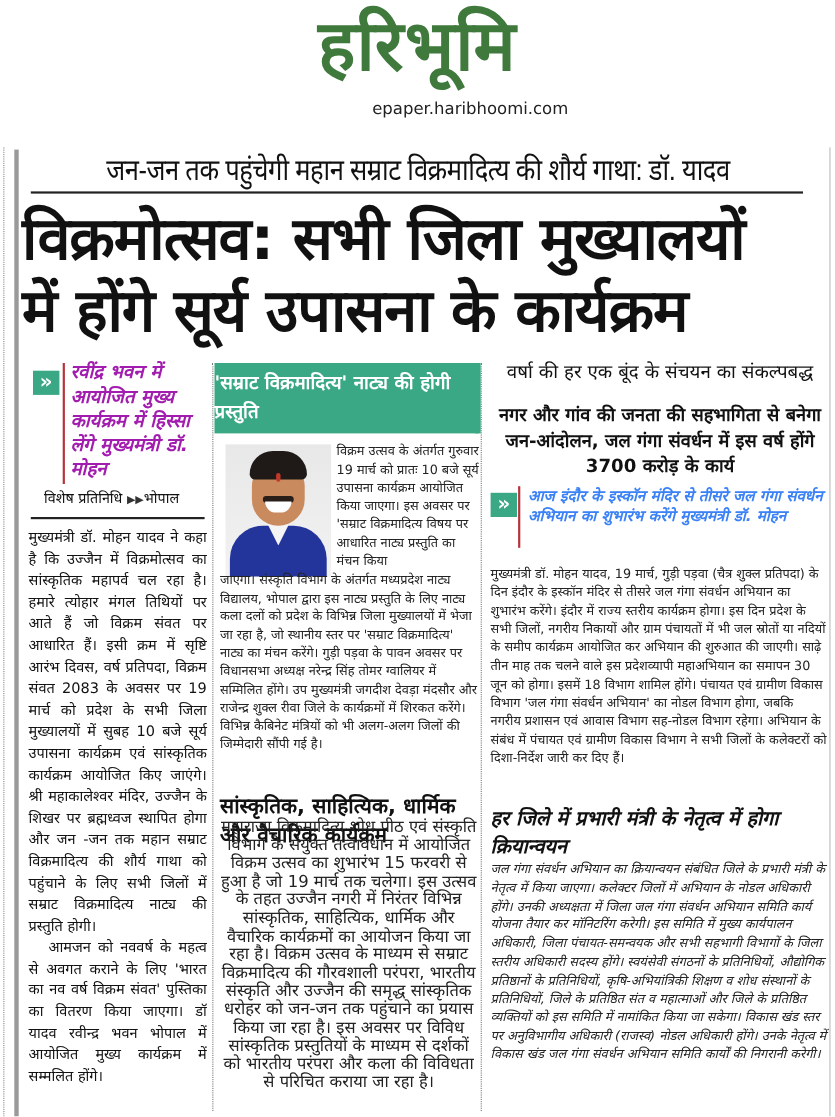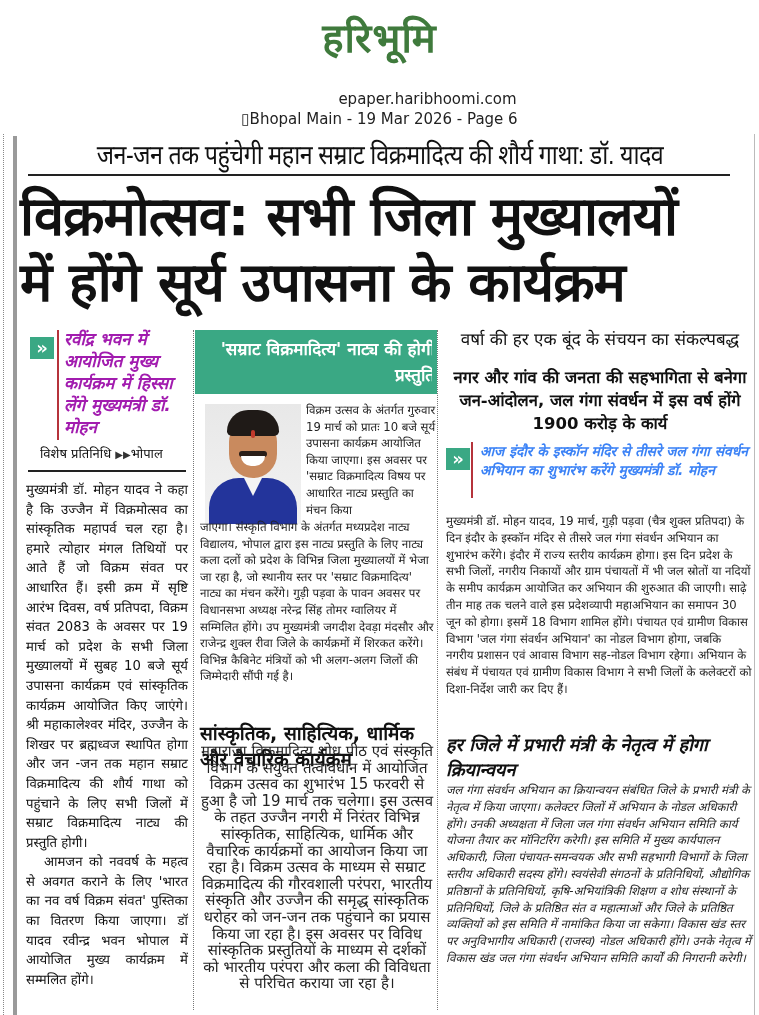--- a/index.html
+++ b/index.html
@@ -3,21 +3,21 @@
   <meta charset="utf-8">
   <style>
     html, body { margin: 0; padding: 0; background: #ffffff; }
     body {
       width: 759px; height: 1015px; position: relative; overflow: hidden;
       font-family: "DejaVu Sans", "Liberation Sans", sans-serif; color: #1a1a1a;
     }
     .masthead { position: absolute; left: 0; top: 0; width: 759px; height: 130px; text-align: center; }
     .logo {
       position: absolute; left: 0; top: 2px; width: 759px; text-align: center;
-      font-family: Liberation Mono, monospace; font-weight: bold; font-size: 40px;
+      font-family: Liberation Sans, sans-serif; font-weight: bold; font-size: 64px;
       color: #3f7a3c; letter-spacing: 1px; line-height: 80px;
     }
     .epaper-url { position: absolute; top: 90px; left: 0; width: 759px; text-align: center; font-size: 15px; color: #222; line-height: 18px; padding-left: 48px; }
     .edition-line { position: absolute; top: 110px; left: 0; width: 759px; text-align: center; font-size: 15px; color: #222; line-height: 18px; }
     .left-dotted { position: absolute; left: 3px; top: 134px; width: 0; height: 881px; border-left: 1px dotted #888; }
     .left-bar { position: absolute; left: 13px; top: 136px; width: 4px; height: 879px; background: #9a9a9a; }
     .right-rule { position: absolute; left: 754px; top: 134px; width: 1px; height: 881px; background: #bbb; }
 
     .kicker {
       position: absolute; left: 30px; top: 138px; width: 700px; text-align: center;
@@ -49,21 +49,21 @@
     }
     .col1-body p { margin: 0; }
     .col1-body p + p { text-indent: 18px; }
 
     .col-sep1 { position: absolute; left: 193px; top: 330px; width: 0; height: 680px; border-left: 1px dotted #777; }
     .col-sep2 { position: absolute; left: 437px; top: 330px; width: 0; height: 680px; border-left: 1px dotted #777; }
 
     
     .green-banner {
       position: absolute; left: 195px; top: 330px; width: 240px; height: 64px; background: #3aa884;
-      color: #fff; text-align: right; font-weight: bold; font-size: 17px; line-height: 26px; padding-top: 6px; box-sizing: border-box;
+      color: #fff; text-align: left; font-weight: bold; font-size: 17px; line-height: 26px; padding-top: 6px; box-sizing: border-box;
     }
     .green-strip { position: absolute; left: 432px; top: 330px; width: 5px; height: 64px; background: #3aa884; }
     .photo {
       position: absolute; left: 205px; top: 404px; width: 96px; height: 120px;
       background: linear-gradient(180deg, #e8e8e8 0%, #f2f2f2 100%); overflow: hidden;
     }
     .photo .hair { position: absolute; left: 22px; top: 6px; width: 52px; height: 26px; background: #1f1a17; border-radius: 26px 26px 6px 6px; }
     .photo .face { position: absolute; left: 24px; top: 16px; width: 48px; height: 58px; background: #c98a5e; border-radius: 22px 22px 24px 24px; }
     .photo .tilak { position: absolute; left: 46px; top: 26px; width: 4px; height: 8px; background: #c0392b; border-radius: 2px; }
     .photo .smile { position: absolute; left: 36px; top: 52px; width: 24px; height: 10px; background: #fff; border-radius: 0 0 12px 12px; }
@@ -114,21 +114,20 @@
       position: absolute; left: 446px; top: 782px; width: 306px;
       font-style: italic; font-size: 11.6px; line-height: 16.8px; color: #222;
     }
   </style>
 </head>
 <body>
 
 <div class="masthead">
   <div class="logo">हरिभूमि</div>
   <div class="epaper-url">epaper.haribhoomi.com</div>
-  <div class="edition-line"><span>▯</span><span>Bhopal Main - 19 Mar 2026 - Page 6</span></div>
 </div>
 
 <div class="left-dotted"></div>
 <div class="left-bar"></div>
 <div class="right-rule"></div>
 
 <div class="kicker">जन-जन तक पहुंचेगी महान सम्राट विक्रमादित्य की शौर्य गाथा: डॉ. यादव</div>
 <div class="kicker-rule"></div>
 
 <div class="headline">
@@ -162,19 +161,19 @@
   <div class="tilak"></div>
   <div class="mustache"></div>
   <div class="smile"></div>
 </div>
 <div class="col2-intro">विक्रम उत्सव के अंतर्गत गुरुवार 19 मार्च को प्रातः 10 बजे सूर्य उपासना कार्यक्रम आयोजित किया जाएगा। इस अवसर पर 'सम्राट विक्रमादित्य विषय पर आधारित नाट्य प्रस्तुति का मंचन किया</div>
 <div class="col2-body">जाएगा। संस्कृति विभाग के अंतर्गत मध्यप्रदेश नाट्य विद्यालय, भोपाल द्वारा इस नाट्य प्रस्तुति के लिए नाट्य कला दलों को प्रदेश के विभिन्न जिला मुख्यालयों में भेजा जा रहा है, जो स्थानीय स्तर पर 'सम्राट विक्रमादित्य' नाट्य का मंचन करेंगे। गुड़ी पड़वा के पावन अवसर पर विधानसभा अध्यक्ष नरेन्द्र सिंह तोमर ग्वालियर में सम्मिलित होंगे। उप मुख्यमंत्री जगदीश देवड़ा मंदसौर और राजेन्द्र शुक्ल रीवा जिले के कार्यक्रमों में शिरकत करेंगे। विभिन्न कैबिनेट मंत्रियों को भी अलग-अलग जिलों की जिम्मेदारी सौंपी गई है।</div>
 <div class="col2-subhead">सांस्कृतिक, साहित्यिक, धार्मिक और वैचारिक कार्यक्रम</div>
 <div class="col2-body2">महाराजा विक्रमादित्य शोध पीठ एवं संस्कृति विभाग के संयुक्त तत्वावधान में आयोजित विक्रम उत्सव का शुभारंभ 15 फरवरी से हुआ है जो 19 मार्च तक चलेगा। इस उत्सव के तहत उज्जैन नगरी में निरंतर विभिन्न सांस्कृतिक, साहित्यिक, धार्मिक और वैचारिक कार्यक्रमों का आयोजन किया जा रहा है। विक्रम उत्सव के माध्यम से सम्राट विक्रमादित्य की गौरवशाली परंपरा, भारतीय संस्कृति और उज्जैन की समृद्ध सांस्कृतिक धरोहर को जन-जन तक पहुंचाने का प्रयास किया जा रहा है। इस अवसर पर विविध सांस्कृतिक प्रस्तुतियों के माध्यम से दर्शकों को भारतीय परंपरा और कला की विविधता से परिचित कराया जा रहा है।</div>
 
 <div class="col3-kicker">वर्षा की हर एक बूंद के संचयन का संकल्पबद्ध</div>
-<div class="col3-head">नगर और गांव की जनता की सहभागिता से बनेगा जन-आंदोलन, जल गंगा संवर्धन में इस वर्ष होंगे 1900 करोड़ के कार्य</div>
+<div class="col3-head">नगर और गांव की जनता की सहभागिता से बनेगा जन-आंदोलन, जल गंगा संवर्धन में इस वर्ष होंगे 3700 करोड़ के कार्य</div>
 <div class="arrow-box2">»</div>
 <div class="red-vline2"></div>
 <div class="col3-deck">आज इंदौर के इस्कॉन मंदिर से तीसरे जल गंगा संवर्धन अभियान का शुभारंभ करेंगे मुख्यमंत्री डॉ. मोहन</div>
 <div class="col3-body">मुख्यमंत्री डॉ. मोहन यादव, 19 मार्च, गुड़ी पड़वा (चैत्र शुक्ल प्रतिपदा) के दिन इंदौर के इस्कॉन मंदिर से तीसरे जल गंगा संवर्धन अभियान का शुभारंभ करेंगे। इंदौर में राज्य स्तरीय कार्यक्रम होगा। इस दिन प्रदेश के सभी जिलों, नगरीय निकायों और ग्राम पंचायतों में भी जल स्रोतों या नदियों के समीप कार्यक्रम आयोजित कर अभियान की शुरुआत की जाएगी। साढ़े तीन माह तक चलने वाले इस प्रदेशव्यापी महाअभियान का समापन 30 जून को होगा। इसमें 18 विभाग शामिल होंगे। पंचायत एवं ग्रामीण विकास विभाग 'जल गंगा संवर्धन अभियान' का नोडल विभाग होगा, जबकि नगरीय प्रशासन एवं आवास विभाग सह-नोडल विभाग रहेगा। अभियान के संबंध में पंचायत एवं ग्रामीण विकास विभाग ने सभी जिलों के कलेक्टरों को दिशा-निर्देश जारी कर दिए हैं।</div>
 <div class="col3-subhead">हर जिले में प्रभारी मंत्री के नेतृत्व में होगा क्रियान्वयन</div>
 <div class="col3-body2">जल गंगा संवर्धन अभियान का क्रियान्वयन संबंधित जिले के प्रभारी मंत्री के नेतृत्व में किया जाएगा। कलेक्टर जिलों में अभियान के नोडल अधिकारी होंगे। उनकी अध्यक्षता में जिला जल गंगा संवर्धन अभियान समिति कार्य योजना तैयार कर मॉनिटरिंग करेगी। इस समिति में मुख्य कार्यपालन अधिकारी, जिला पंचायत-समन्वयक और सभी सहभागी विभागों के जिला स्तरीय अधिकारी सदस्य होंगे। स्वयंसेवी संगठनों के प्रतिनिधियों, औद्योगिक प्रतिष्ठानों के प्रतिनिधियों, कृषि-अभियांत्रिकी शिक्षण व शोध संस्थानों के प्रतिनिधियों, जिले के प्रतिष्ठित संत व महात्माओं और जिले के प्रतिष्ठित व्यक्तियों को इस समिति में नामांकित किया जा सकेगा। विकास खंड स्तर पर अनुविभागीय अधिकारी (राजस्व) नोडल अधिकारी होंगे। उनके नेतृत्व में विकास खंड जल गंगा संवर्धन अभियान समिति कार्यों की निगरानी करेगी।</div>
 
 </body></html>

